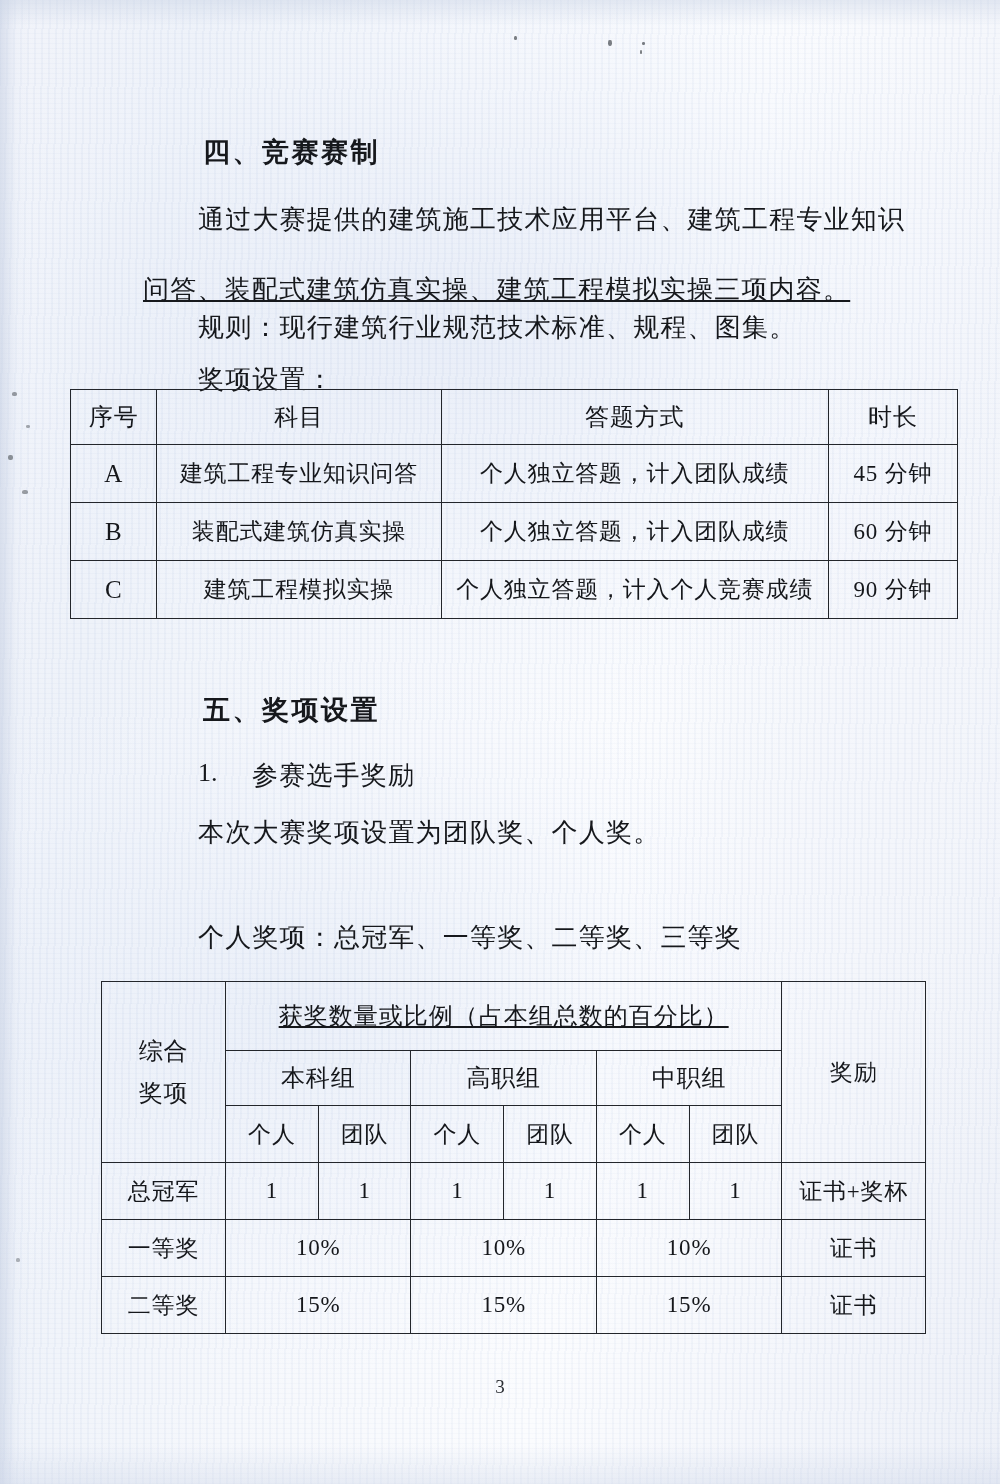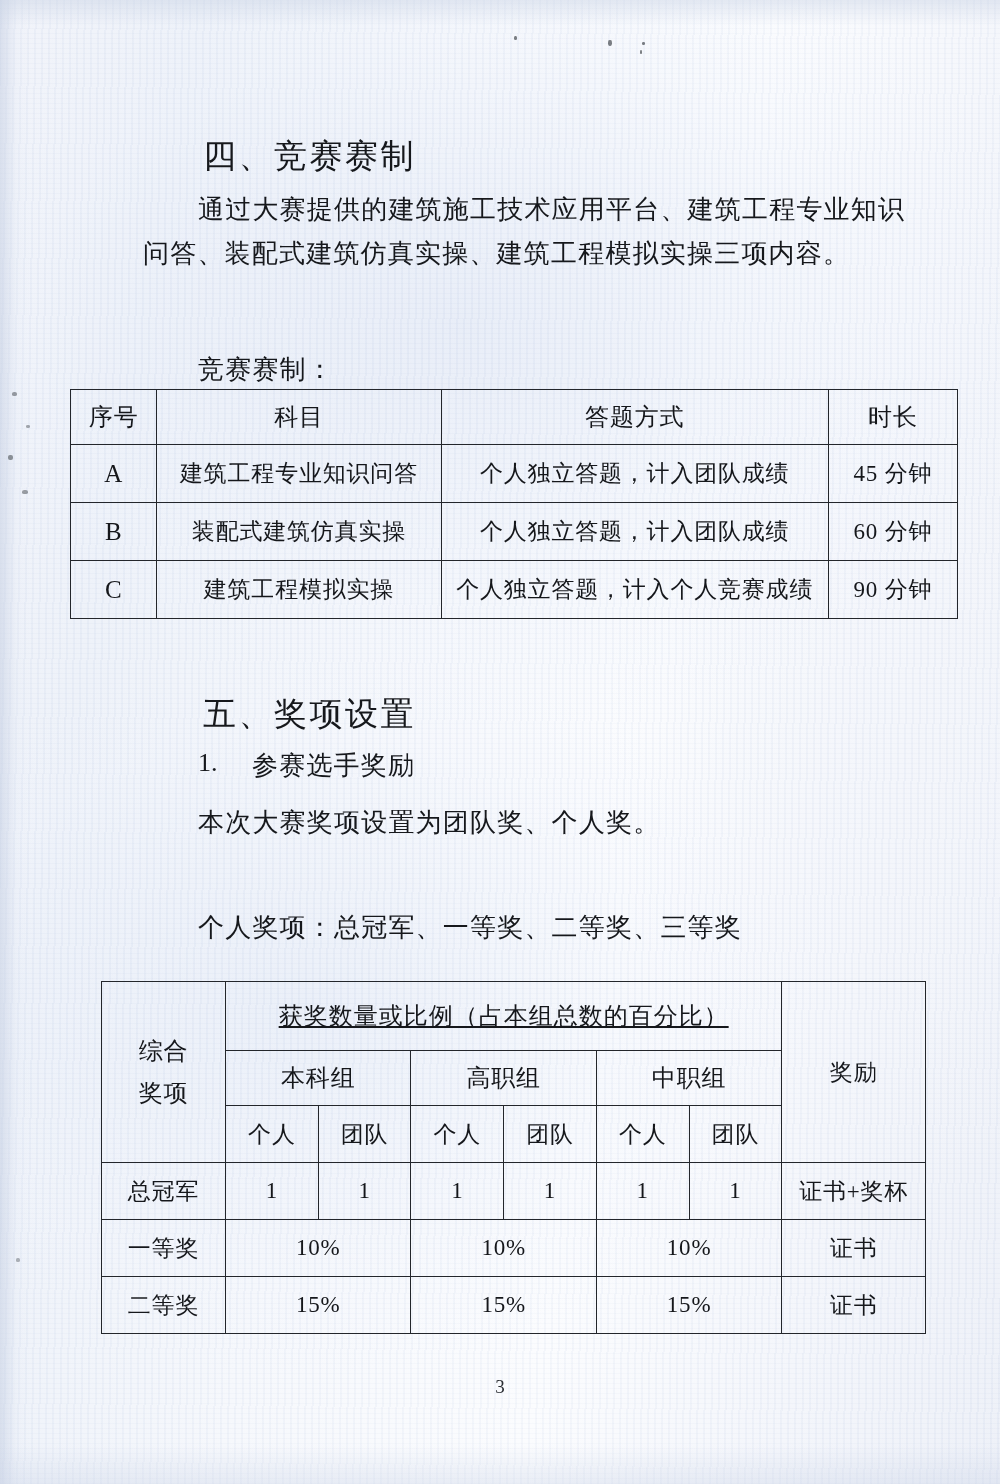--- a/index.html
+++ b/index.html
@@ -76,33 +76,34 @@
 
   
   #content {
     position: absolute;
     inset: 0;
     color: #16181c;
   }
 
   .heading {
     position: absolute;
-    font-weight: normal;
-    font-size: 33px;
+    font-weight: bold;
+    font-size: 27px;
     letter-spacing: 2.5px;
     font-family: "Liberation Serif", "DejaVu Serif", serif;
     white-space: nowrap;
   }
 
   .para {
     position: absolute;
     font-size: 26px;
     letter-spacing: 1.2px;
     white-space: nowrap;
     font-family: "Liberation Serif", "DejaVu Serif", serif;
+    margin-top: 10px;
   }
 
   
   table.doc-table {
     position: absolute;
     border-collapse: collapse;
     font-size: 23px;
     font-family: "Liberation Serif", "DejaVu Serif", serif;
     color: #15171b;
     background: transparent;
@@ -170,24 +171,25 @@
   <div class="speck" style="left:8px;top:455px;width:5px;height:5px;opacity:.5;"></div>
   <div class="speck" style="left:22px;top:490px;width:6px;height:4px;opacity:.45;"></div>
   <div class="speck" style="left:16px;top:1258px;width:4px;height:4px;opacity:.35;"></div>
 
   <div id="content">
 
     <div class="heading" style="left:203px; top:134px;">四、竞赛赛制</div>
 
     <div class="para" style="left:198px; top:192px;">通过大赛提供的建筑施工技术应用平台、建筑工程专业知识</div>
 
-    <div class="para" style="left:143px; top:236px;">问答、装配式建筑仿真实操、建筑工程模拟实操三项内容。</div>
-
-
-    <div class="para" style="left:198px; top:352px;">竞赛赛制：</div>
+    <div class="para" style="left:143px; top:262px;text-decoration:underline;">问答、装配式建筑仿真实操、建筑工程模拟实操三项内容。</div>
+
+    <div class="para" style="left:198px; top:300px;">规则：现行建筑行业规范技术标准、规程、图集。</div>
+
+    <div class="para" style="left:198px; top:352px;">奖项设置：</div>
 
     <table id="table-subjects" class="doc-table">
       <tbody>
         <tr>
           <td class="c-no hdr">序号</td>
           <td class="c-subj hdr">科目</td>
           <td class="c-mode hdr">答题方式</td>
           <td class="c-dur hdr">时长</td>
         </tr>
         <tr>

